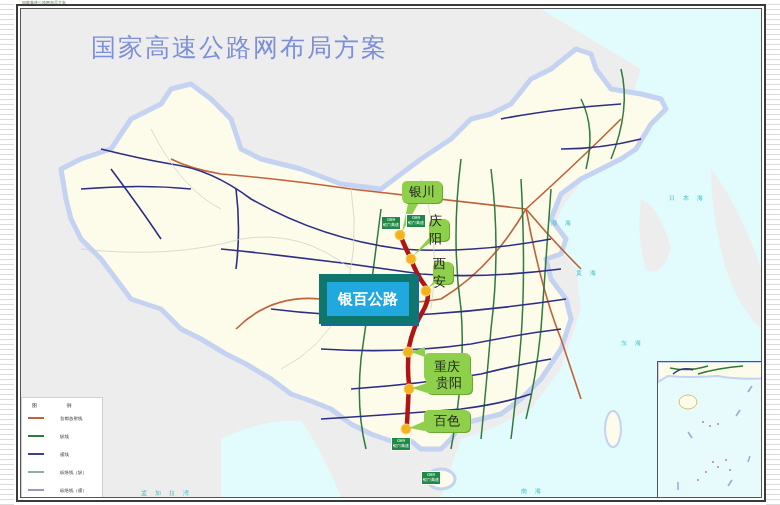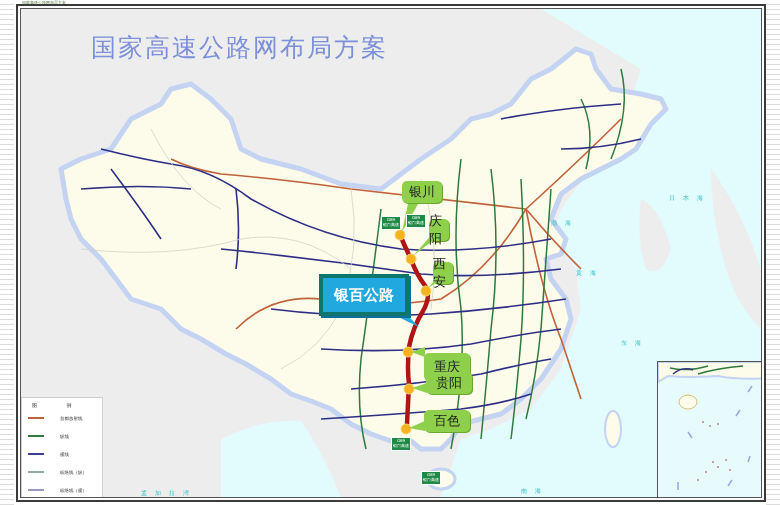--- a/index.html
+++ b/index.html
@@ -8,21 +8,21 @@
     background:repeating-linear-gradient(to bottom,#ffffff 0,#ffffff 4px,#dcdcdc 4px,#dcdcdc 5px);}
   .strip.left{left:0;}
   .strip.right{right:0;}
   .frame{position:absolute;left:16px;top:4px;width:746px;height:494px;border:2px solid #3a3a3a;background:#ffffff;}
   .frame-inner{position:absolute;left:2px;top:2px;right:2px;bottom:2px;border:1px solid #555;overflow:hidden;background:#ededee;}
   .tinyhdr{position:absolute;left:22px;top:0;font-size:4px;color:#5a7a4a;letter-spacing:0;white-space:nowrap;}
   .map-svg{position:absolute;left:0;top:0;}
   .title{position:absolute;left:70px;top:22px;font-family:"DejaVu Sans",sans-serif;font-size:25px;color:#7c8fd8;letter-spacing:2px;white-space:nowrap;}
   .callout{position:absolute;background:#8ed04c;border-radius:5px;color:#1e1e1e;font-family:Liberation Sans, sans-serif;font-size:13px;
     display:flex;align-items:center;justify-content:center;box-shadow:1px 1px 0 #6aa830;}
-  .road-label{position:absolute;left:298px;top:265px;width:82px;height:34px;background:#21a9df;border:4px solid #0f766e;color:#ffffff;
+  .road-label{position:absolute;left:298px;top:265px;width:82px;height:34px;background:#21a9df;border:8px solid #0f766e;color:#ffffff;
     font-size:15px;font-weight:bold;display:flex;align-items:center;justify-content:center;box-shadow:2px 2px 0 #0f6e9a;}
   .legend{position:absolute;left:0;top:388px;width:80px;height:110px;background:#ffffff;border:1px solid #cfcfcf;}
   .legend-title{position:absolute;left:10px;top:4px;font-size:5px;color:#333;letter-spacing:14px;}
   .legend-row{position:absolute;left:6px;height:8px;display:flex;align-items:center;}
   .legend-line{width:16px;height:2px;}
   .legend-text{margin-left:16px;font-size:4.5px;color:#333;white-space:nowrap;}
   .sea{position:absolute;font-size:6px;color:#3cc0c8;letter-spacing:8px;white-space:nowrap;}
   .inset{position:absolute;left:636px;top:352px;width:110px;height:142px;border:1px solid #555;background:#e8fbfc;overflow:hidden;}
   .sign{position:absolute;width:18px;height:12px;background:#1f8a45;border:1px solid #fff;color:#fff;font-size:4px;text-align:center;line-height:5px;}
 </style>

